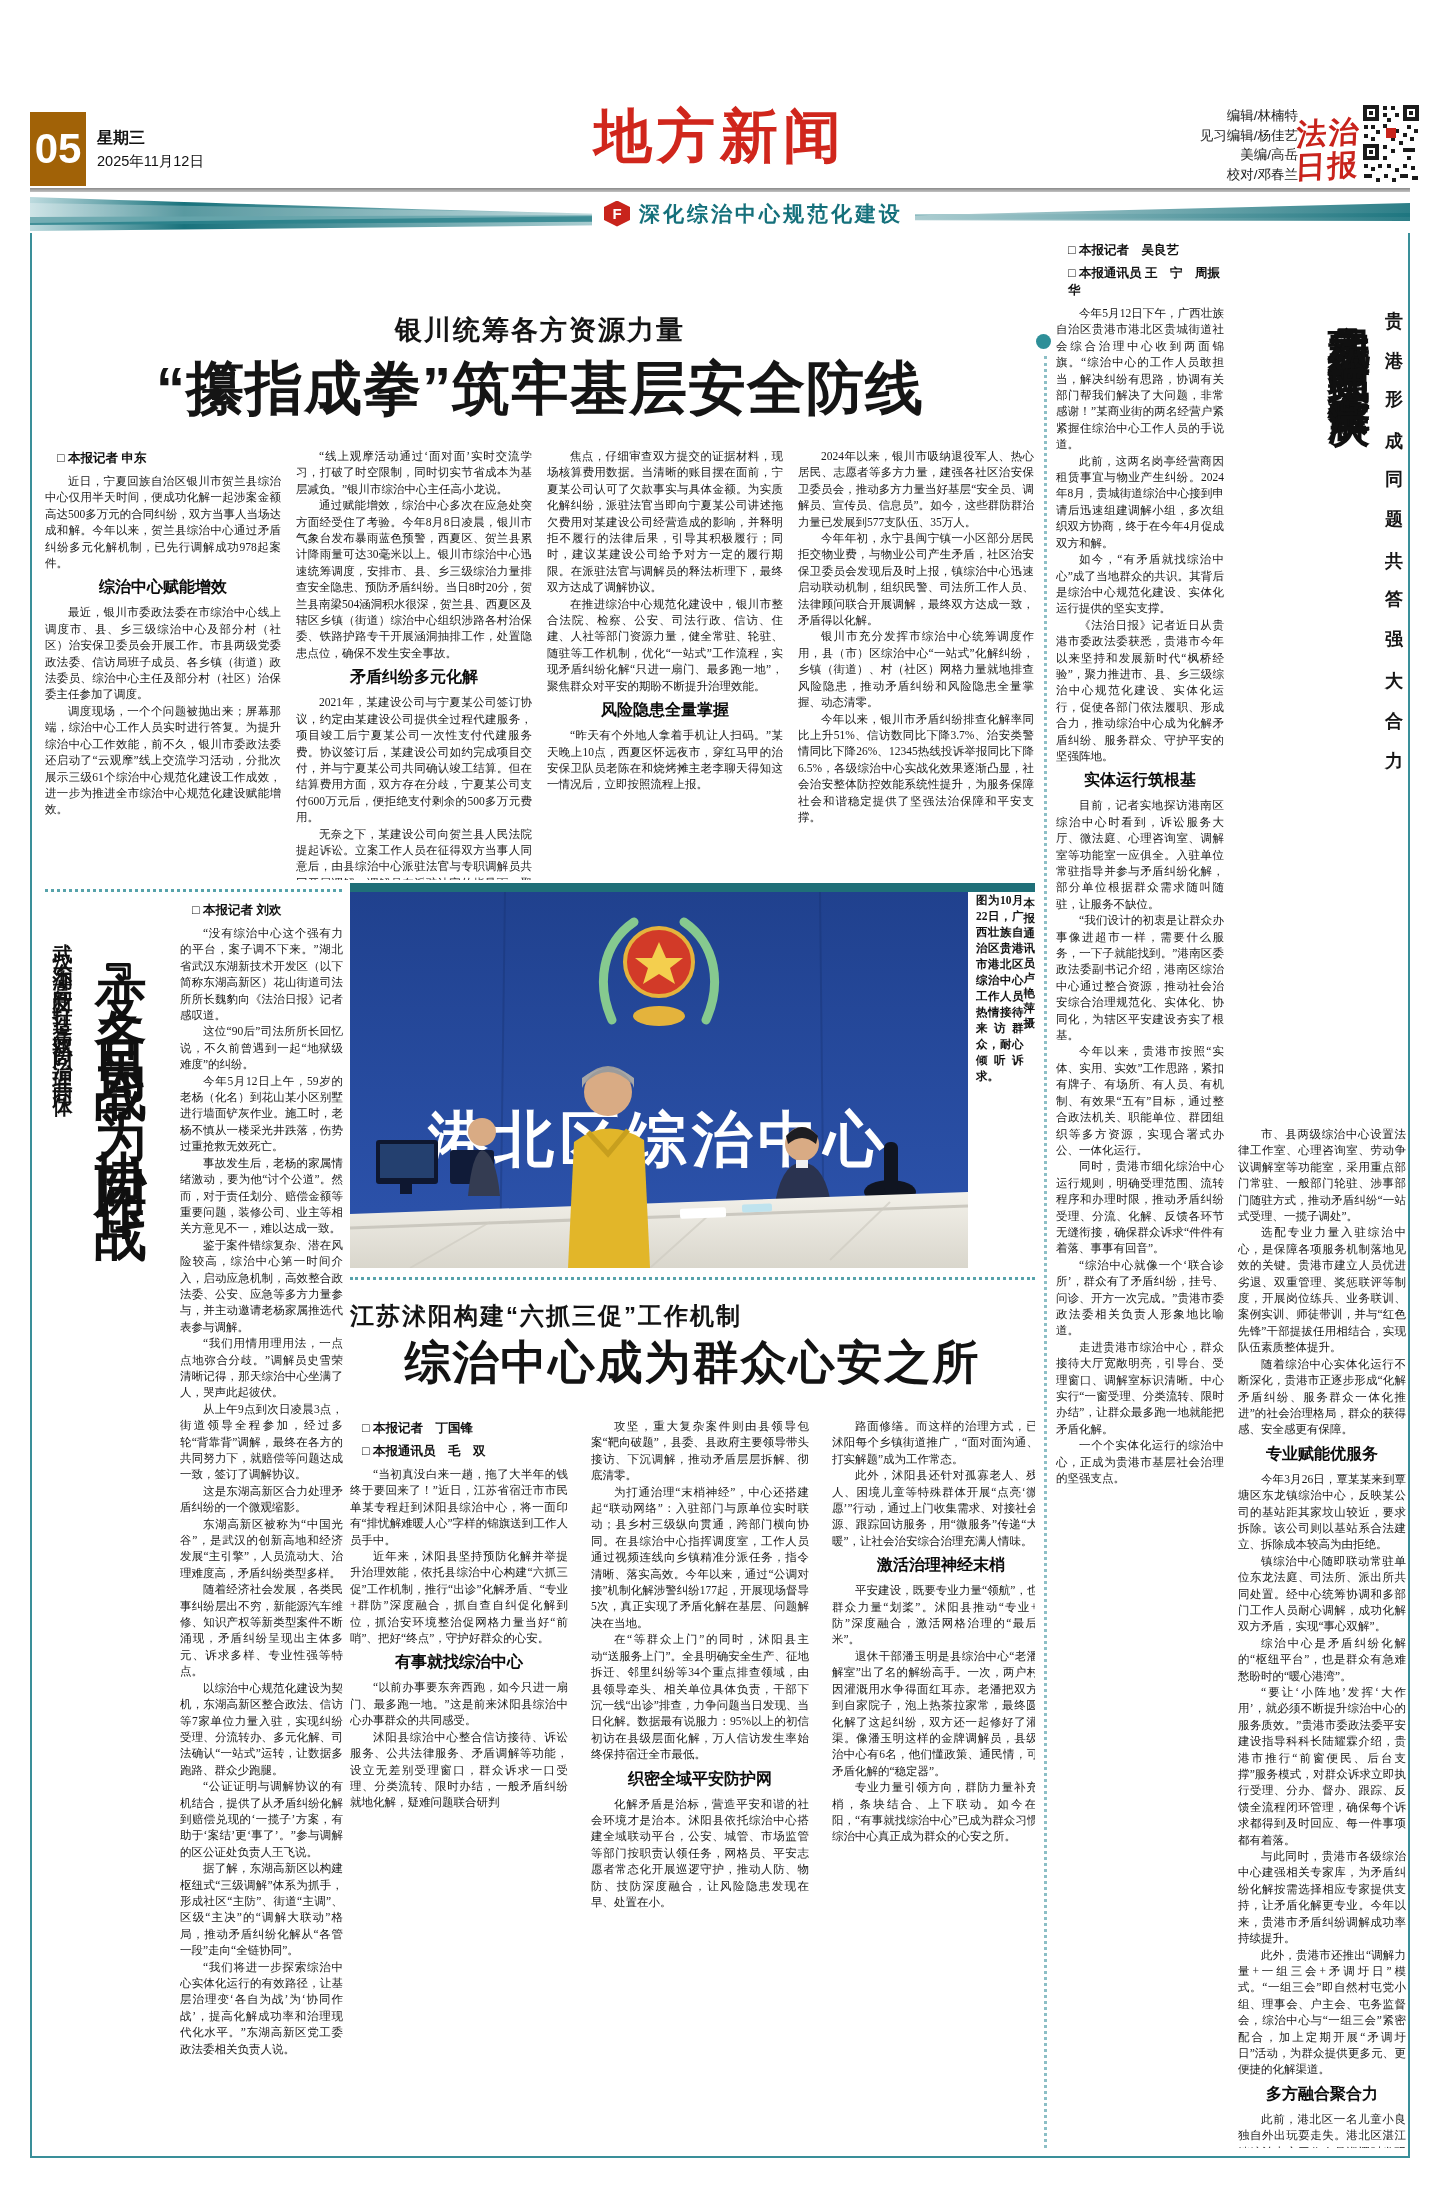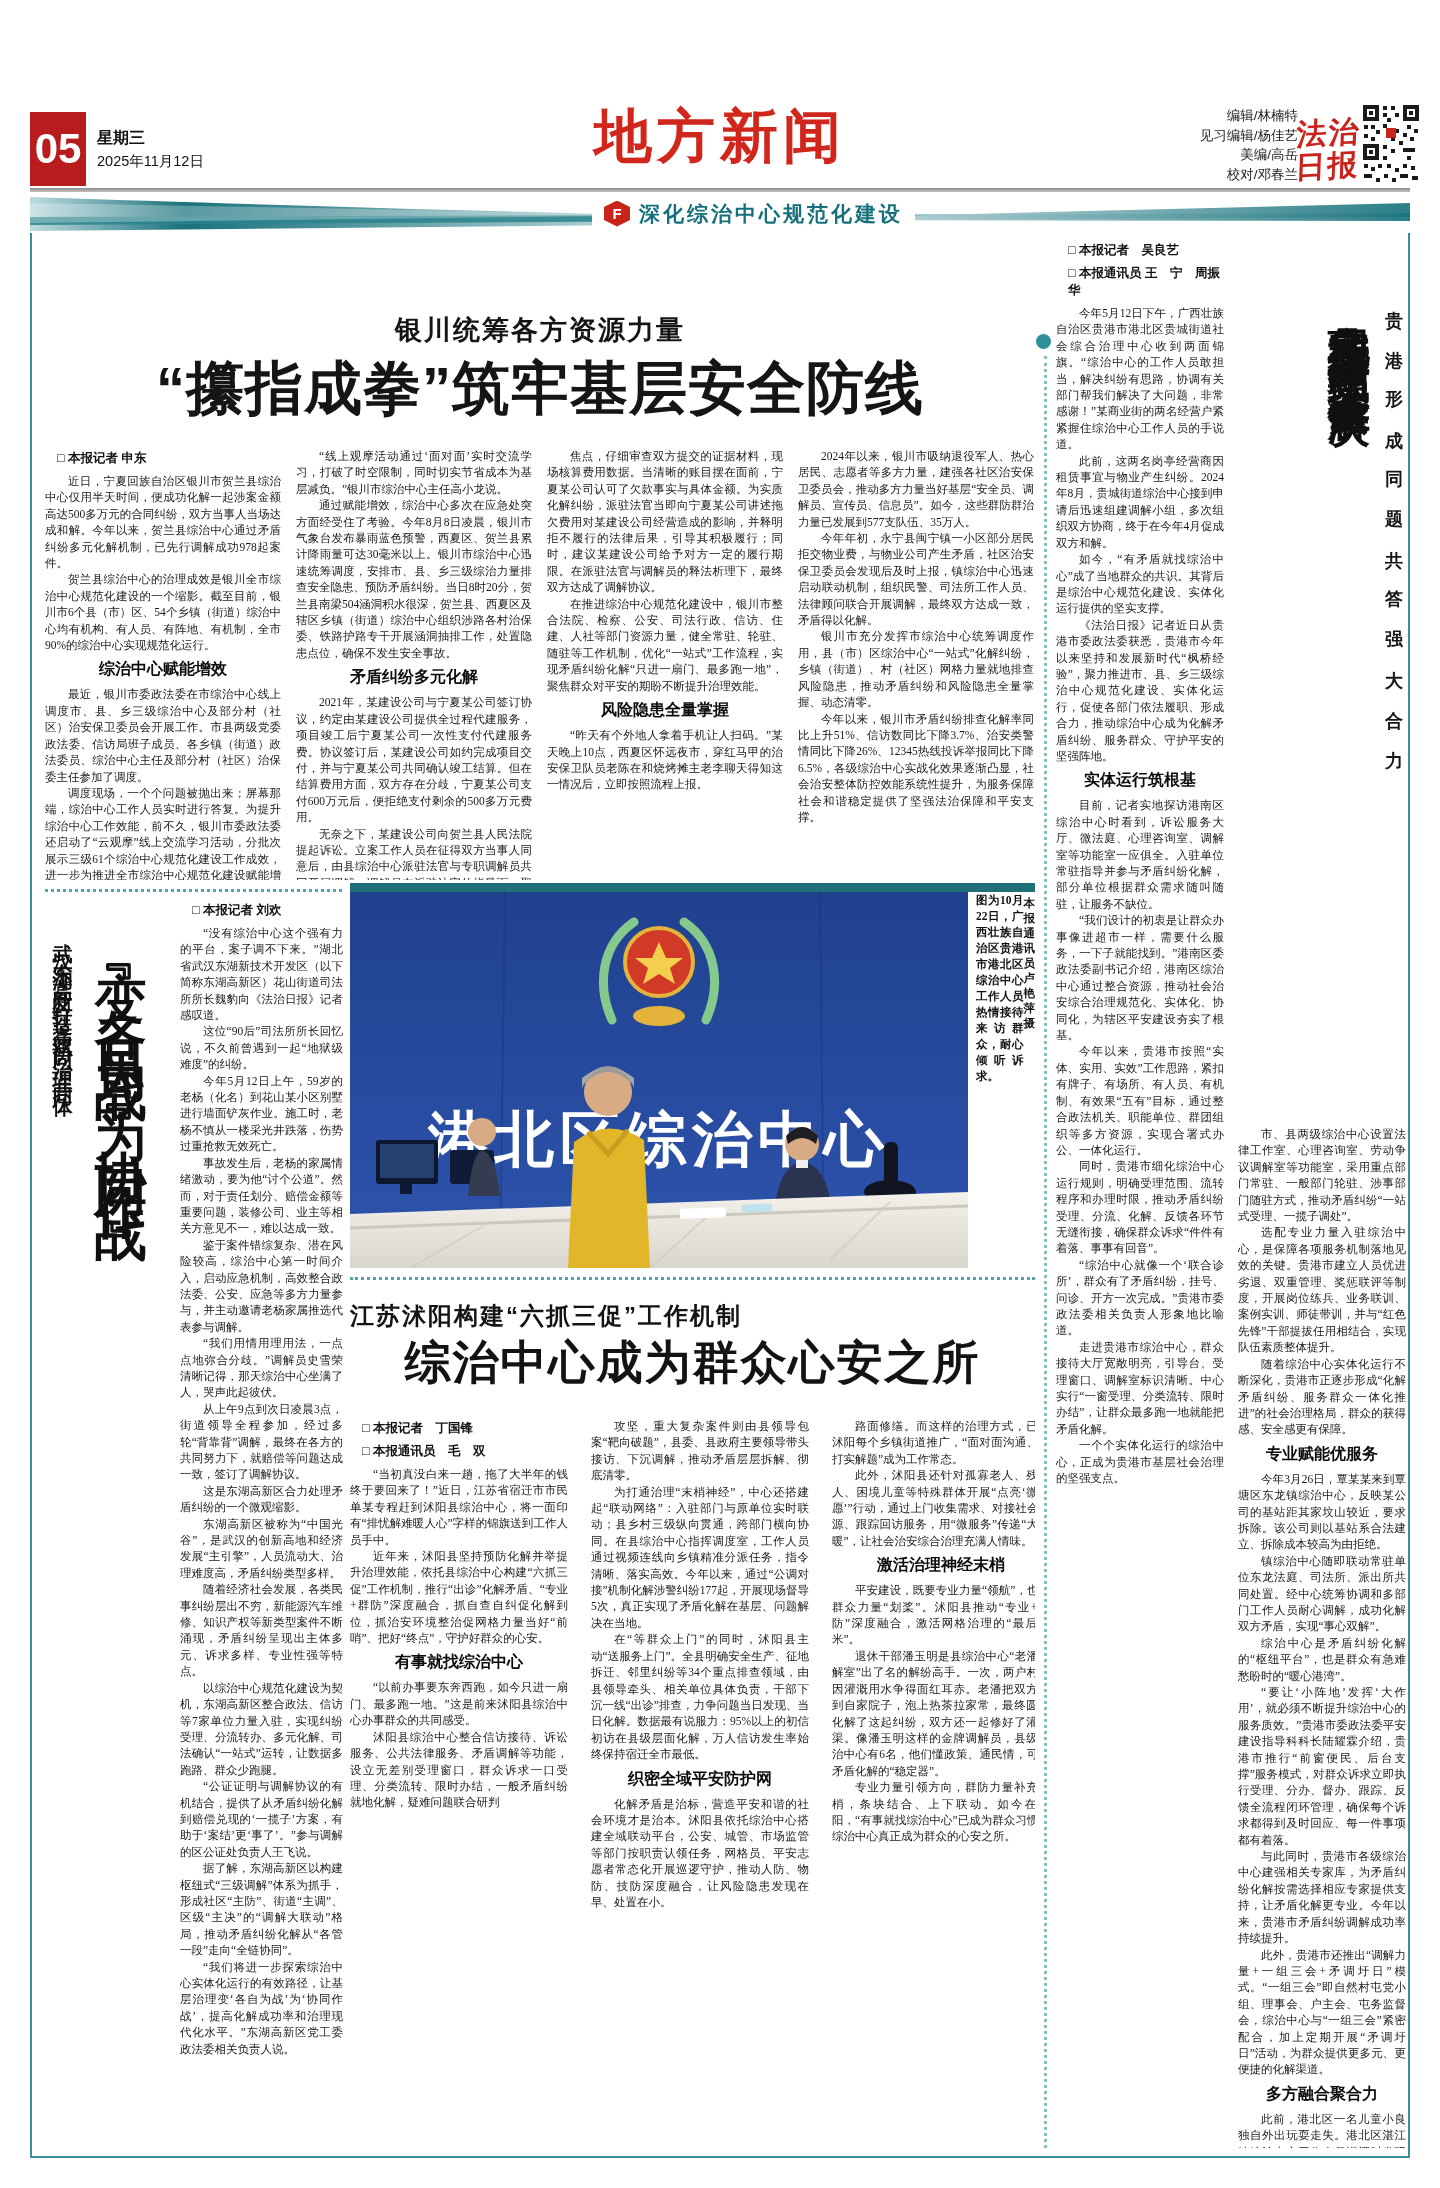--- a/index.html
+++ b/index.html
@@ -1,21 +1,21 @@
 <!DOCTYPE html>
 <html><head>
 <meta charset="utf-8">
 <style>
   *{margin:0;padding:0;box-sizing:border-box}
   html,body{width:1440px;background:#ffffff}
   body{position:relative;height:2188px;font-family:"Liberation Serif","DejaVu Serif",serif;color:#1b1b1b;overflow:hidden}
   .abs{position:absolute}
 
   
-  .pgnum{left:30px;top:112px;width:56px;height:74px;background:#b91c1c;color:#fff;
+  .pgnum{left:30px;top:112px;width:56px;height:74px;background:#a16207;color:#fff;
          display:flex;align-items:center;justify-content:center;font-family:"Liberation Sans",sans-serif;
          font-size:42px;font-weight:900}
   .weekday{left:97px;top:128px;font-size:16px;font-weight:bold;font-family:"Liberation Sans",sans-serif;color:#111}
   .pubdate{left:97px;top:152px;font-size:14.5px;font-family:"Liberation Sans",sans-serif;color:#111}
   .section-title{left:0;top:98px;width:1440px;text-align:center;font-family:"Liberation Sans",sans-serif;
          font-size:58px;font-weight:900;color:#d0261c;letter-spacing:5px}
   .credits{left:1120px;top:106px;width:178px;text-align:right;font-family:"Liberation Sans",sans-serif;
          font-size:13.5px;line-height:19.5px;color:#222}
   .masthead{left:1296px;top:116px;width:66px;font-size:30px;line-height:33px;font-weight:900;color:#c8231c;
          font-family:"Liberation Serif",serif;transform:rotate(-3deg) skewX(-5deg);letter-spacing:2px}
@@ -183,21 +183,20 @@
   <span class="badge-text">深化综治中心规范化建设</span>
 </div>
 <div class="abs frame"></div>
 
 <div class="abs yc-kicker">银川统筹各方资源力量</div>
 <div class="abs yc-title">“攥指成拳”筑牢基层安全防线</div>
 <div class="abs cols yc-cols">
   <div class="col">
       <div class="byline-line">□ 本报记者 申东</div>
       <div class="para">近日，宁夏回族自治区银川市贺兰县综治中心仅用半天时间，便成功化解一起涉案金额高达500多万元的合同纠纷，双方当事人当场达成和解。今年以来，贺兰县综治中心通过矛盾纠纷多元化解机制，已先行调解成功978起案件。</div>
-      <div class="para">贺兰县综治中心的治理成效是银川全市综治中心规范化建设的一个缩影。截至目前，银川市6个县（市）区、54个乡镇（街道）综治中心均有机构、有人员、有阵地、有机制，全市90%的综治中心实现规范化运行。</div>
       <div class="subhead">综治中心赋能增效</div>
       <div class="para">最近，银川市委政法委在市综治中心线上调度市、县、乡三级综治中心及部分村（社区）治安保卫委员会开展工作。市县两级党委政法委、信访局班子成员、各乡镇（街道）政法委员、综治中心主任及部分村（社区）治保委主任参加了调度。</div>
       <div class="para">调度现场，一个个问题被抛出来；屏幕那端，综治中心工作人员实时进行答复。为提升综治中心工作效能，前不久，银川市委政法委还启动了“云观摩”线上交流学习活动，分批次展示三级61个综治中心规范化建设工作成效，进一步为推进全市综治中心规范化建设赋能增效。</div>
     </div>
   <div class="col">
       <div class="para">“线上观摩活动通过‘面对面’实时交流学习，打破了时空限制，同时切实节省成本为基层减负。”银川市综治中心主任高小龙说。</div>
       <div class="para">通过赋能增效，综治中心多次在应急处突方面经受住了考验。今年8月8日凌晨，银川市气象台发布暴雨蓝色预警，西夏区、贺兰县累计降雨量可达30毫米以上。银川市综治中心迅速统筹调度，安排市、县、乡三级综治力量排查安全隐患、预防矛盾纠纷。当日8时20分，贺兰县南梁504涵洞积水很深，贺兰县、西夏区及辖区乡镇（街道）综治中心组织涉路各村治保委、铁路护路专干开展涵洞抽排工作，处置隐患点位，确保不发生安全事故。</div>
       <div class="subhead">矛盾纠纷多元化解</div>
       <div class="para">2021年，某建设公司与宁夏某公司签订协议，约定由某建设公司提供全过程代建服务，项目竣工后宁夏某公司一次性支付代建服务费。协议签订后，某建设公司如约完成项目交付，并与宁夏某公司共同确认竣工结算。但在结算费用方面，双方存在分歧，宁夏某公司支付600万元后，便拒绝支付剩余的500多万元费用。</div>
       <div class="para">无奈之下，某建设公司向贺兰县人民法院提起诉讼。立案工作人员在征得双方当事人同意后，由县综治中心派驻法官与专职调解员共同开展调解。调解员在派驻法官的指导下，聚焦双方争议</div>

